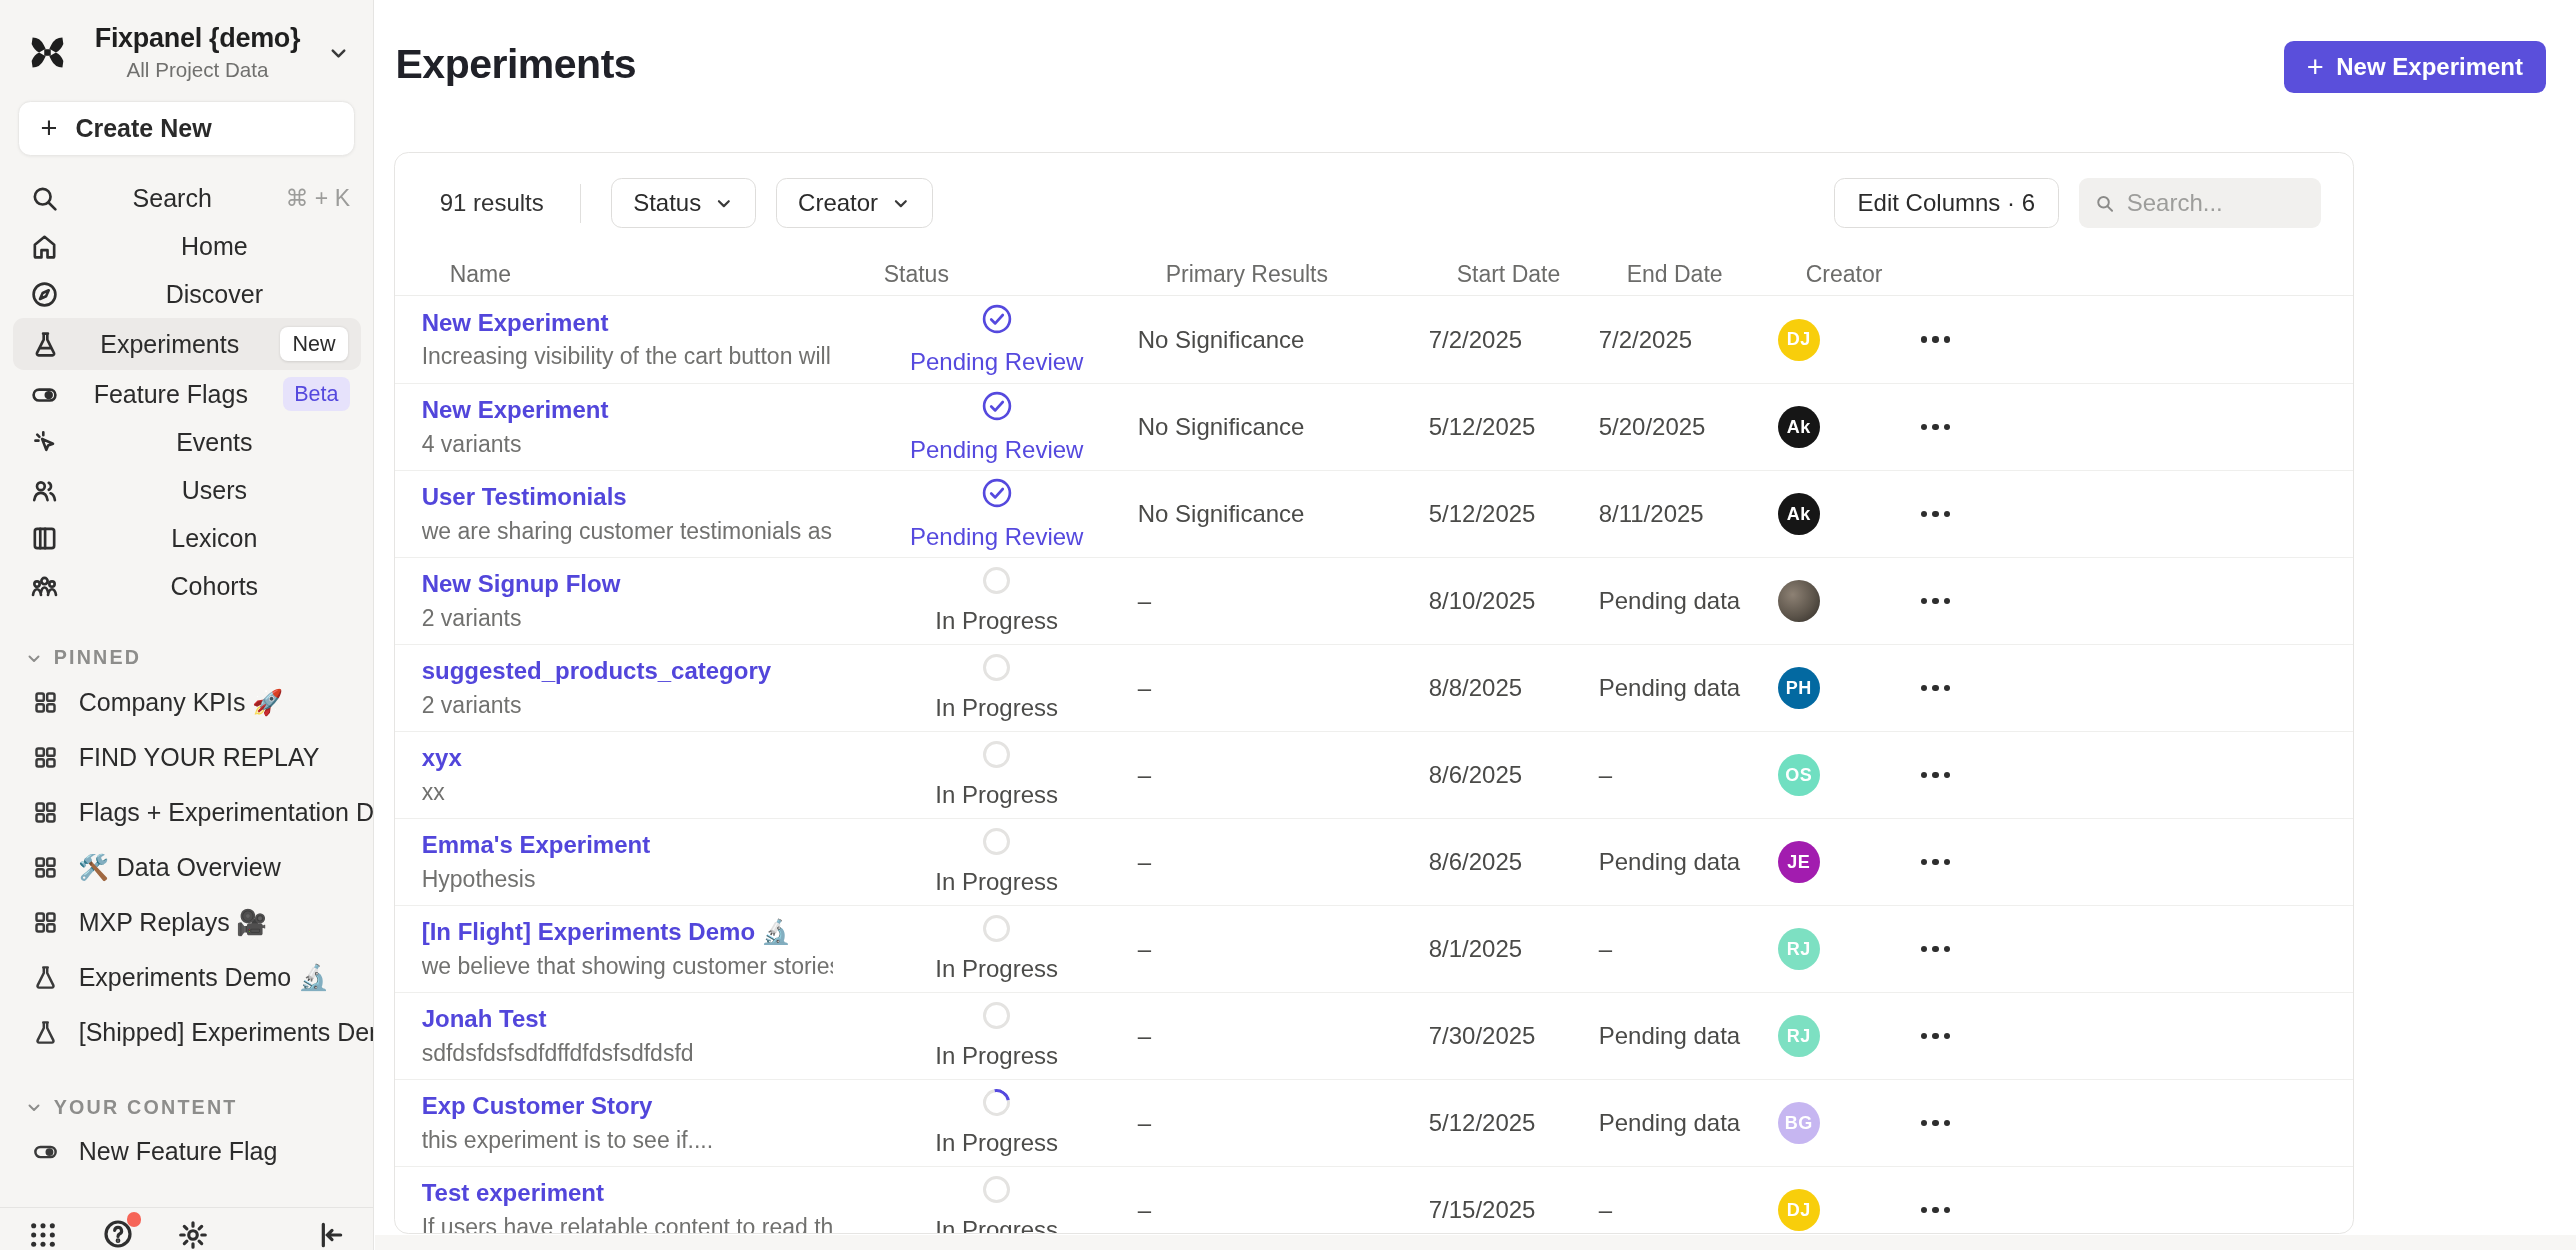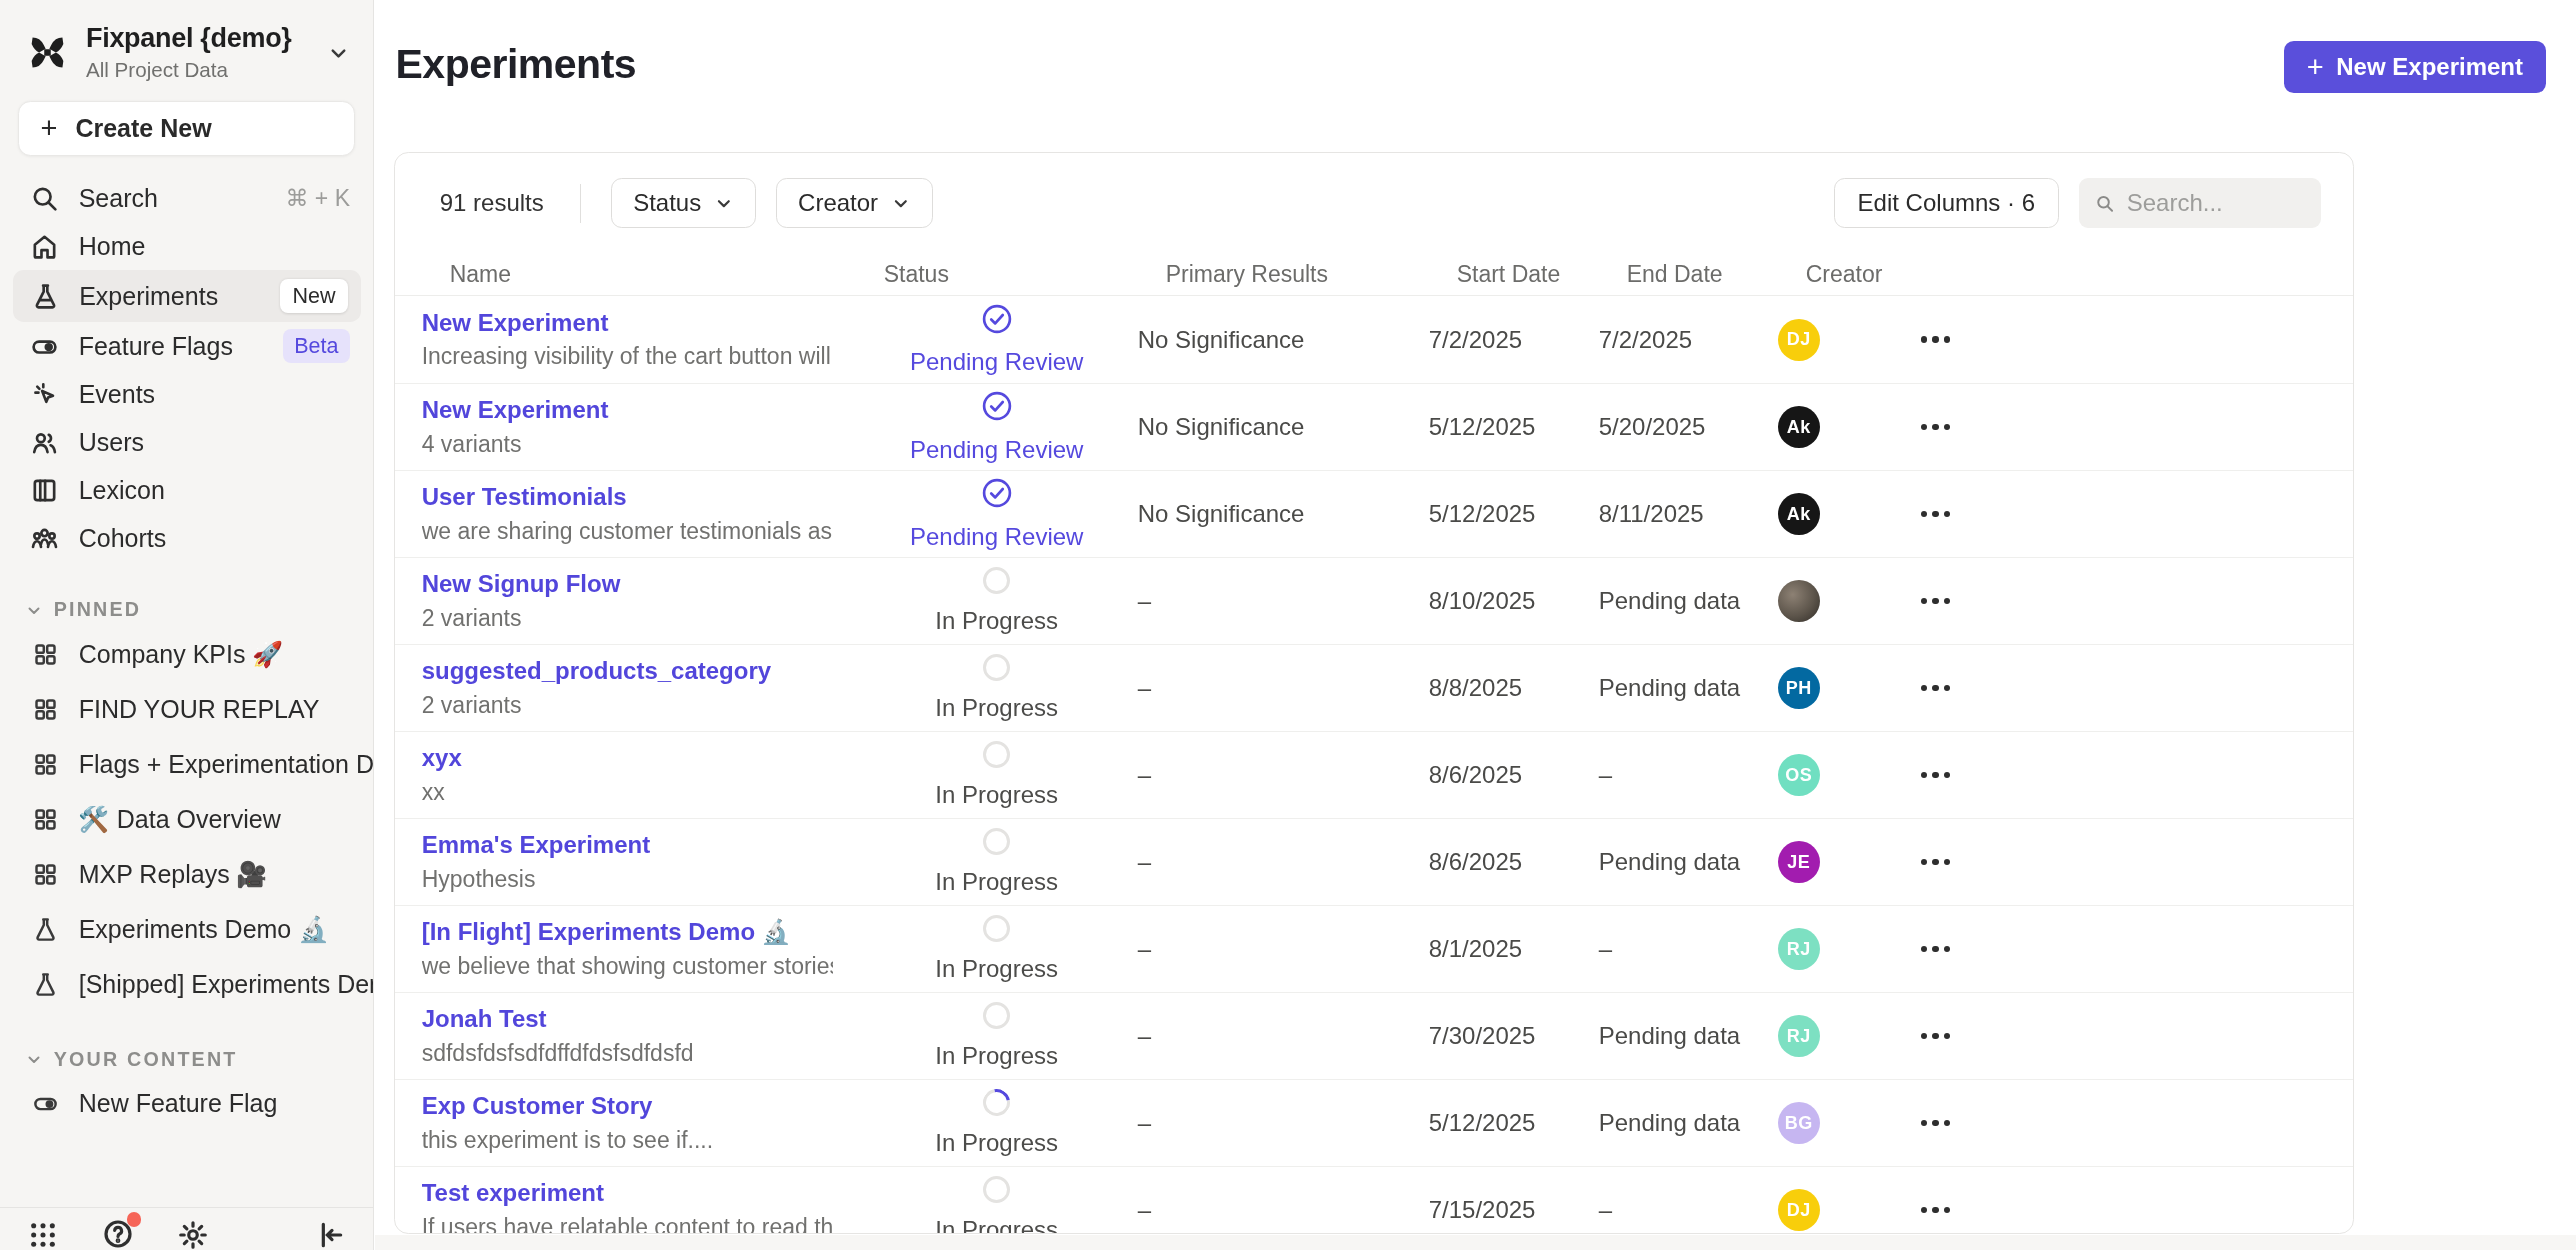--- a/index.html
+++ b/index.html
@@ -1,21 +1,21 @@
 <!DOCTYPE html>
 <html style="font-size:14.3px"><head>
 <meta charset="utf-8">
 <style>
   * { margin:0; padding:0; box-sizing:border-box; }
   html,body { width:2576px; height:1250px; overflow:hidden; background:#ffffff;
     font-family:"Liberation Sans","DejaVu Sans",sans-serif; color:#2b2b2b; }
 
   
   .sidebar { position:fixed; left:0; top:0; bottom:0; width:374px;
-    background:#f6f5f3; border-right:0.9px solid #e5e4e2; }
+    background:#f6f5f3; border-right:0.9px solid #e5e4e2;text-align:center; }
   .project { display:flex; align-items:center; gap:18px; padding:23px 23px 7.2px 27px; cursor:pointer; }
   .logo { width:41px; height:41px; flex:0 0 auto; }
   .proj-text { flex:1 1 auto; min-width:0; }
   .proj-name { font-size:27px; font-weight:700; color:#1f1f1f; letter-spacing:-0.3px; }
   .proj-sub { font-size:20.6px; color:#70706e; margin-top:3.6px; }
   .chev { width:23px; height:23px; stroke:#3a3a3a; fill:none; stroke-width:2.6; stroke-linecap:round; stroke-linejoin:round; }
 
   .create-btn { margin:12.5px 18px 7.2px; height:55px; background:#ffffff; border:0.9px solid #e9e8e6;
     border-radius:12.5px; box-shadow:0 0.9px 2.7px rgba(0,0,0,.05); display:flex; align-items:center;
     gap:18px; padding:0 21.5px; font-size:25px; font-weight:600; color:#2a2a2a; cursor:pointer; }
@@ -134,20 +134,27 @@
           <path d="M15.5 15.5L21 21"></path>
         </svg>
       <span class="nav-label">Search</span>
       <span class="shortcut">⌘ + K</span>
     </div>
     <div class="nav-item">
       <svg class="nav-ic" viewBox="0 0 24 24">
           <path d="M4 10.5L12 4l8 6.5V20a1 1 0 0 1-1 1h-4.5v-6h-5v6H5a1 1 0 0 1-1-1z"></path>
         </svg>
       <span class="nav-label">Home</span>
+    </div>
+    <div class="nav-item">
+      <svg class="nav-ic" viewBox="0 0 24 24">
+          <circle cx="12" cy="12" r="9"></circle>
+          <path d="M15.5 8.5l-2.2 5-5 2.2 2.2-5z"></path>
+        </svg>
+      <span class="nav-label">Discover</span>
     </div>
     <div class="nav-item active">
       <svg class="nav-ic" viewBox="0 0 24 24">
           <path d="M10 3h4M10.5 3v5l-5.5 11a1.4 1.4 0 0 0 1.3 2h11.4a1.4 1.4 0 0 0 1.3-2L13.5 8V3"></path>
           <path d="M8 15h8"></path>
         </svg>
       <span class="nav-label">Experiments</span>
       <span class="badge-new">New</span>
     </div>
     <div class="nav-item">

